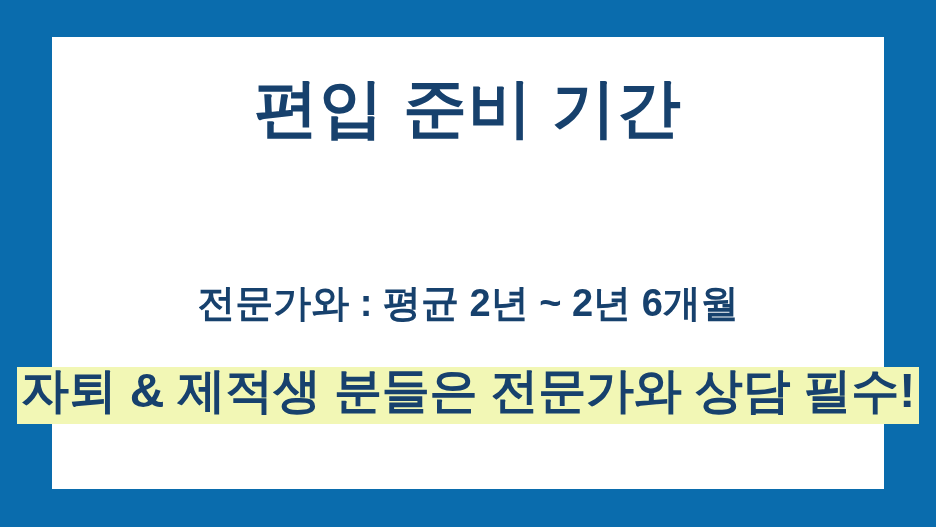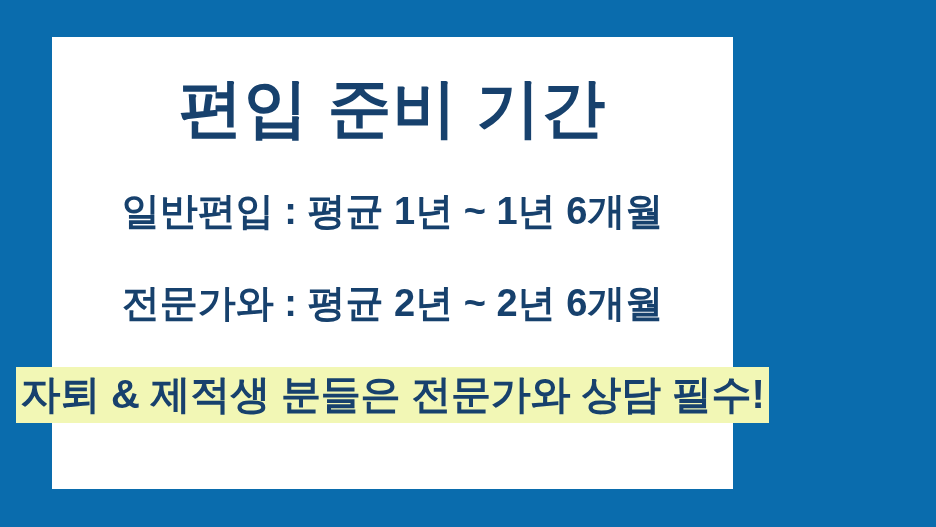--- a/index.html
+++ b/index.html
@@ -16,21 +16,21 @@
     position: relative;
     width: 936px;
     height: 527px;
     background: #0a6cad;
     box-sizing: border-box;
   }
   #card {
     position: absolute;
     left: 52px;
     top: 37px;
-    width: 681px;
+    width: 832px;
     height: 452px;
     background: #ffffff;
     box-sizing: border-box;
     display: flex;
     flex-direction: column;
     align-items: center;
   }
   #title {
     position: absolute;
     left: 0;
@@ -61,38 +61,37 @@
     position: absolute;
     left: 0;
     right: 0;
     top: 330px;
     display: flex;
     justify-content: center;
   }
   #highlight-text {
     display: inline-block;
     background: #f2f7b5;
-    padding: 7px 4px 9px 4px;
-    font-size: 40px;
+    padding: 0 4px 9px 4px;
+    font-size: 48px;
     font-weight: bold;
     line-height: 1.0;
     color: #17416d;
     white-space: nowrap;
     letter-spacing: -0.2px;
   }
 </style>
 </head>
 <body>
 
 <div id="slide">
   <div id="card">
 
     <div id="title">편입 준비 기간</div>
 
-    <div class="body-line" id="line-general">일반편입 : 평균 1년 ~ 1년 6개월</div>
 
     <div class="body-line" id="line-bachelor">전문가와 : 평균 2년 ~ 2년 6개월</div>
 
     <div id="highlight-row">
       <span id="highlight-text">자퇴 &amp; 제적생 분들은 전문가와 상담 필수!</span>
     </div>
 
   </div>
 </div>
 

